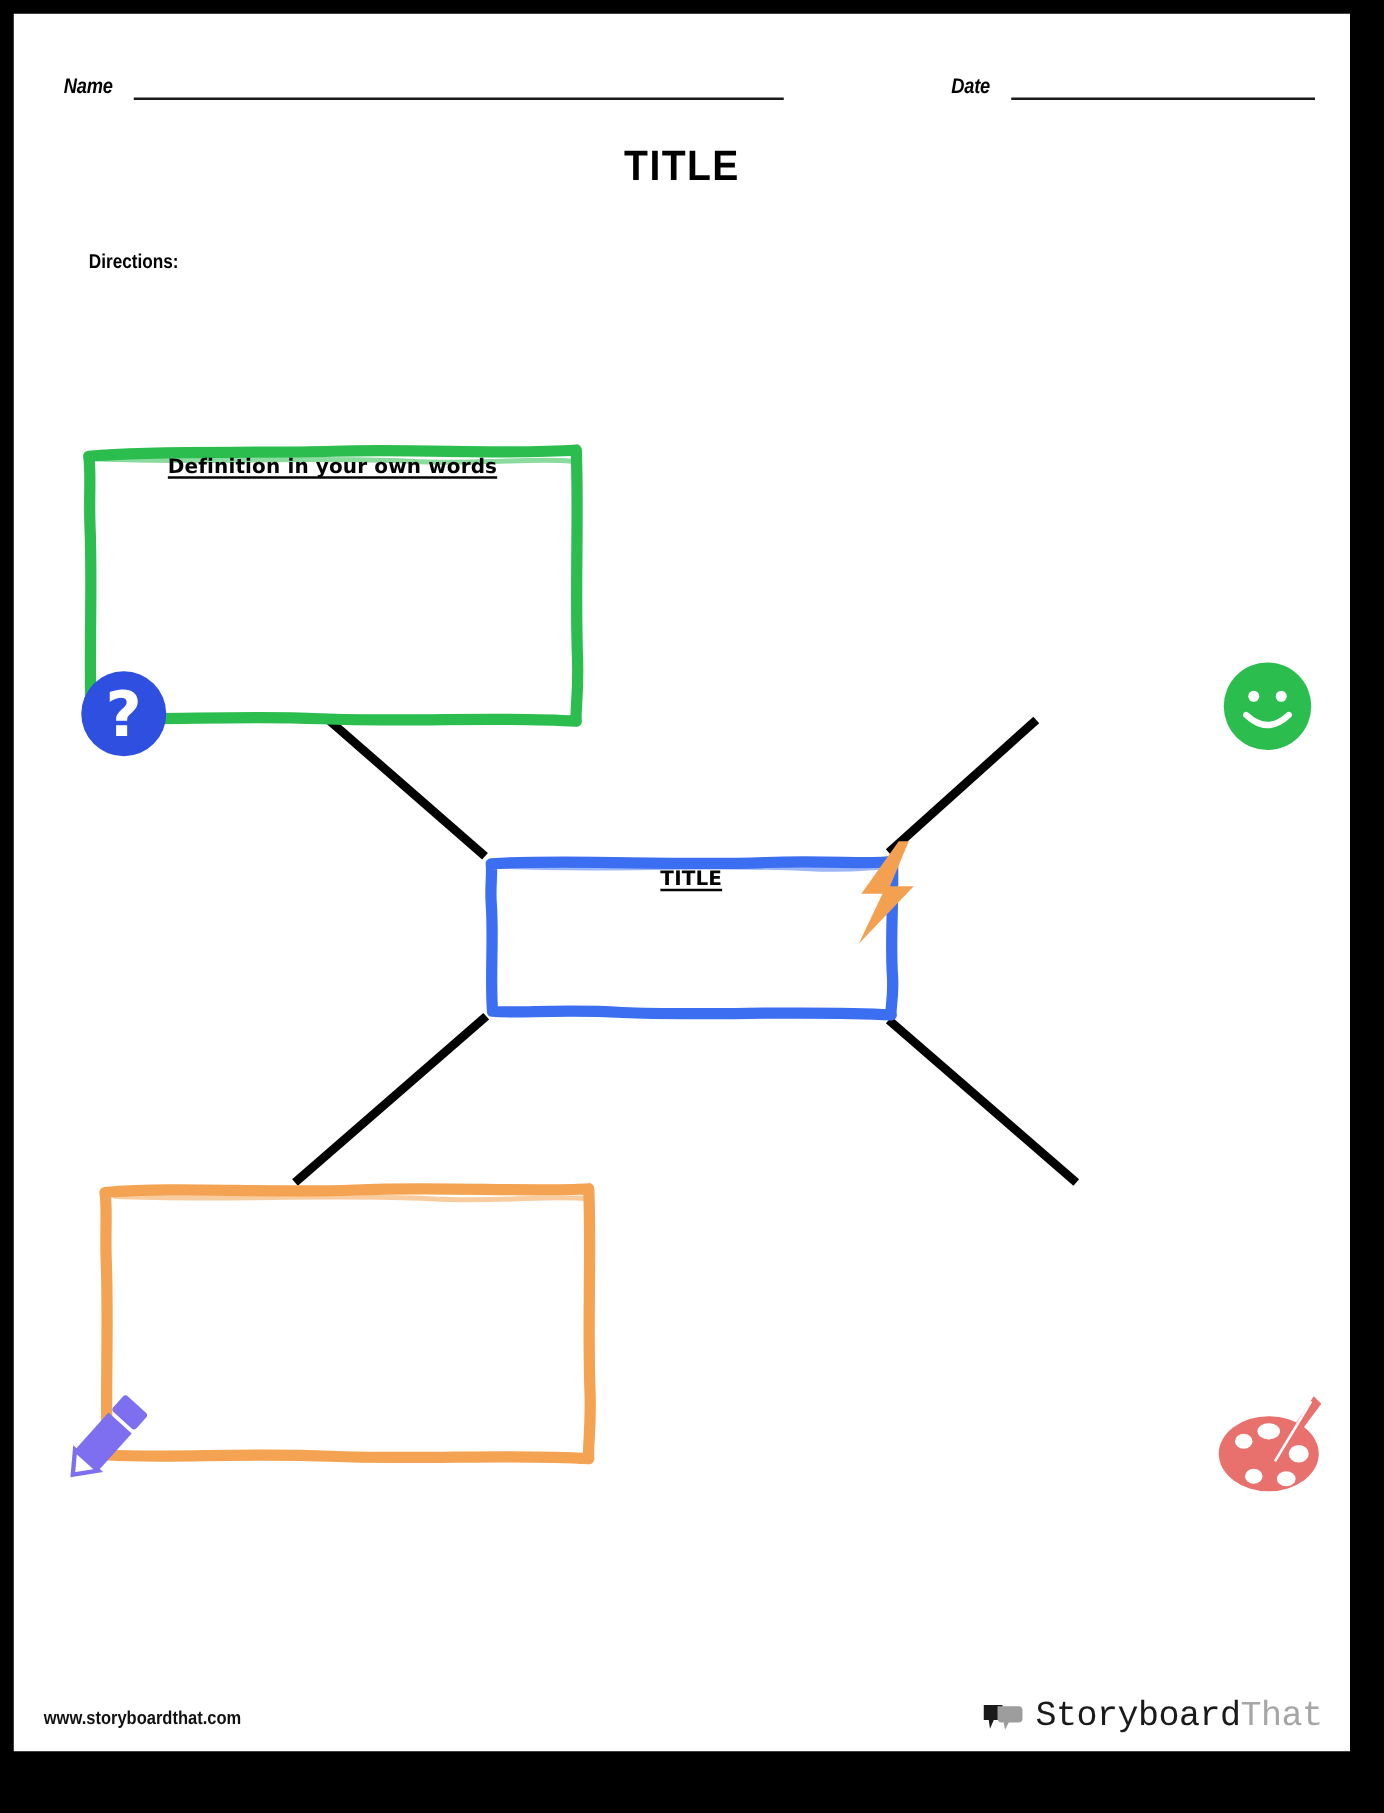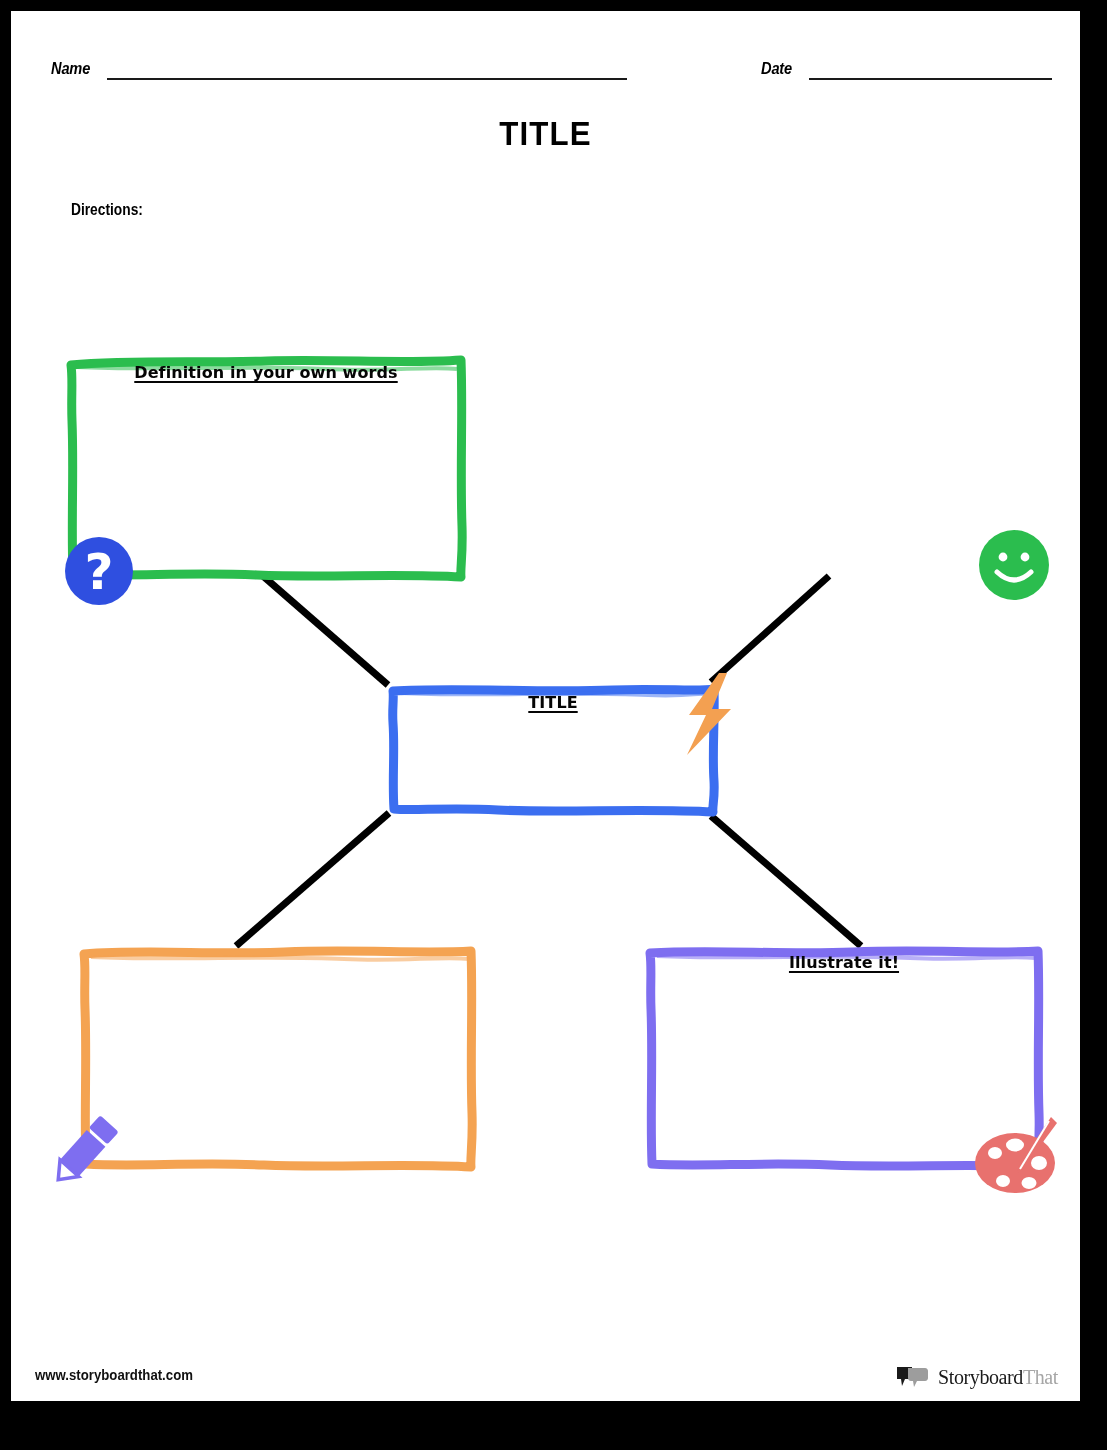--- a/index.html
+++ b/index.html
@@ -145,22 +145,22 @@
   }
   #footer-logo {
     position: absolute;
     right: 22px;
     bottom: 12px;
     display: flex;
     align-items: center;
     gap: 9px;
   }
   .logo-text {
-    font-family: Liberation Serif, serif;
-    font-size: 20px;
+    font-family: Liberation Mono, monospace;
+    font-size: 28px;
     letter-spacing: -0.4px;
   }
   .logo-storyboard { color: #1a1a1a; font-weight: 400; }
   .logo-that { color: #a6a6a6; font-weight: 400; }
 </style>
 </head>
 <body>
 
 <div id="page">
   <div id="sheet">
@@ -246,30 +246,20 @@
       <div class="icon-badge" style="left:32px; top:1097px;">
         <svg width="84" height="84" viewBox="0 0 84 84">
           <g transform="rotate(42 42 42)">
             <rect x="30" y="6" width="25" height="17" rx="3" fill="#7e6ef0"></rect>
             <rect x="30" y="26" width="25" height="40" fill="#7e6ef0"></rect>
             <path d="M30,66 L55,66 L42,82 Z" fill="none" stroke="#7e6ef0" stroke-width="3.5"></path>
           </g>
         </svg>
       </div>
 
-      <div class="box" id="box-illustrate" style="left:634px; top:930px; width:398px; height:232px;">
-        <svg class="frame" width="398" height="232" viewBox="0 0 398 232">
-          <path d="M5,12 C68,8 138,14 208,11 C278,8 346,13 393,10
-                   C395,60 392,118 394,172 C395,202 392,218 393,226
-                   C330,222 255,227 185,224 C115,221 55,226 7,223
-                   C5,175 8,120 6,68 C5,44 7,26 5,12 Z" fill="none" stroke="#7e6ef0" stroke-width="9" stroke-linejoin="round"></path>
-          <path d="M12,15 C95,19 185,13 265,17 C322,20 362,14 390,17" fill="none" stroke="#7e6ef0" stroke-width="4" opacity="0.55"></path>
-        </svg>
-        <div class="box-label">Illustrate it!</div>
-      </div>
 
       <div class="icon-badge" style="left:962px; top:1100px;">
         <svg width="96" height="88" viewBox="0 0 96 88">
           <ellipse cx="42" cy="52" rx="40" ry="30" fill="#e8716e"></ellipse>
           <ellipse cx="22" cy="42" rx="7" ry="6" fill="#ffffff"></ellipse>
           <ellipse cx="42" cy="34" rx="9" ry="6.5" fill="#ffffff"></ellipse>
           <ellipse cx="66" cy="52" rx="8" ry="7" fill="#ffffff"></ellipse>
           <ellipse cx="30" cy="70" rx="7" ry="6" fill="#ffffff"></ellipse>
           <ellipse cx="56" cy="72" rx="7.5" ry="6" fill="#ffffff"></ellipse>
           <path d="M78,6 L84,12 L50,58 L44,62 L46,54 Z" fill="#e8716e"></path>

